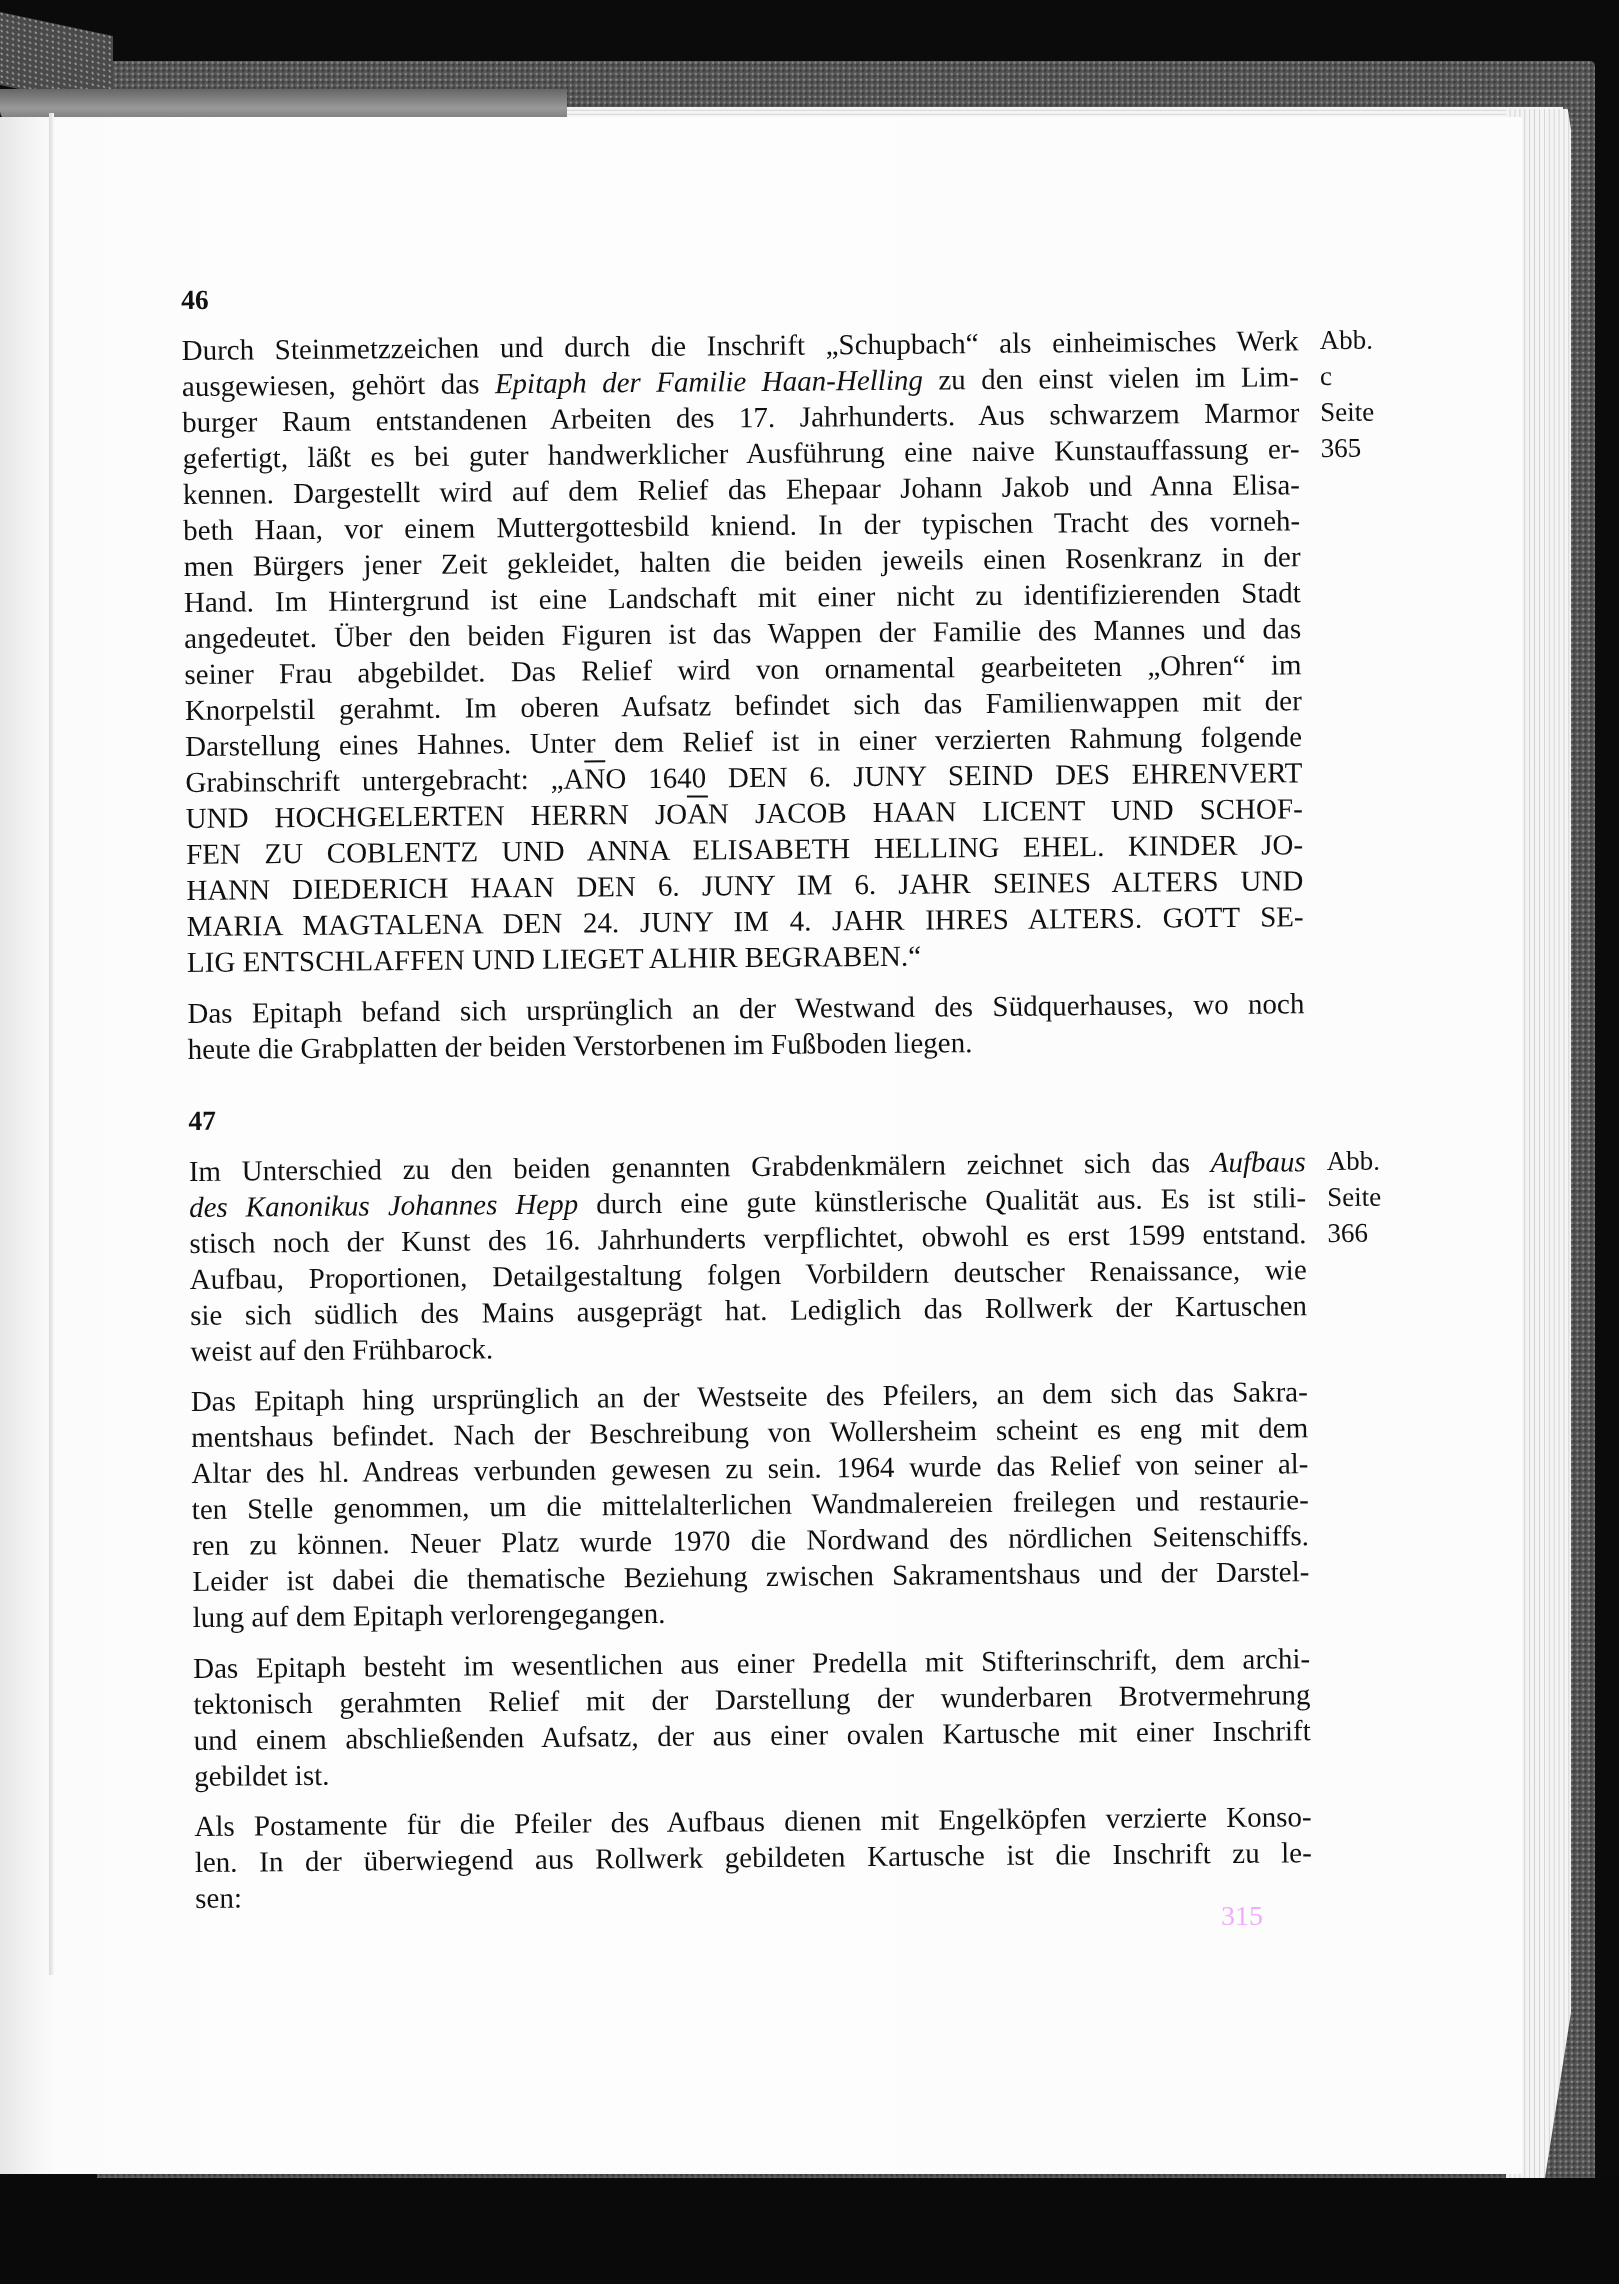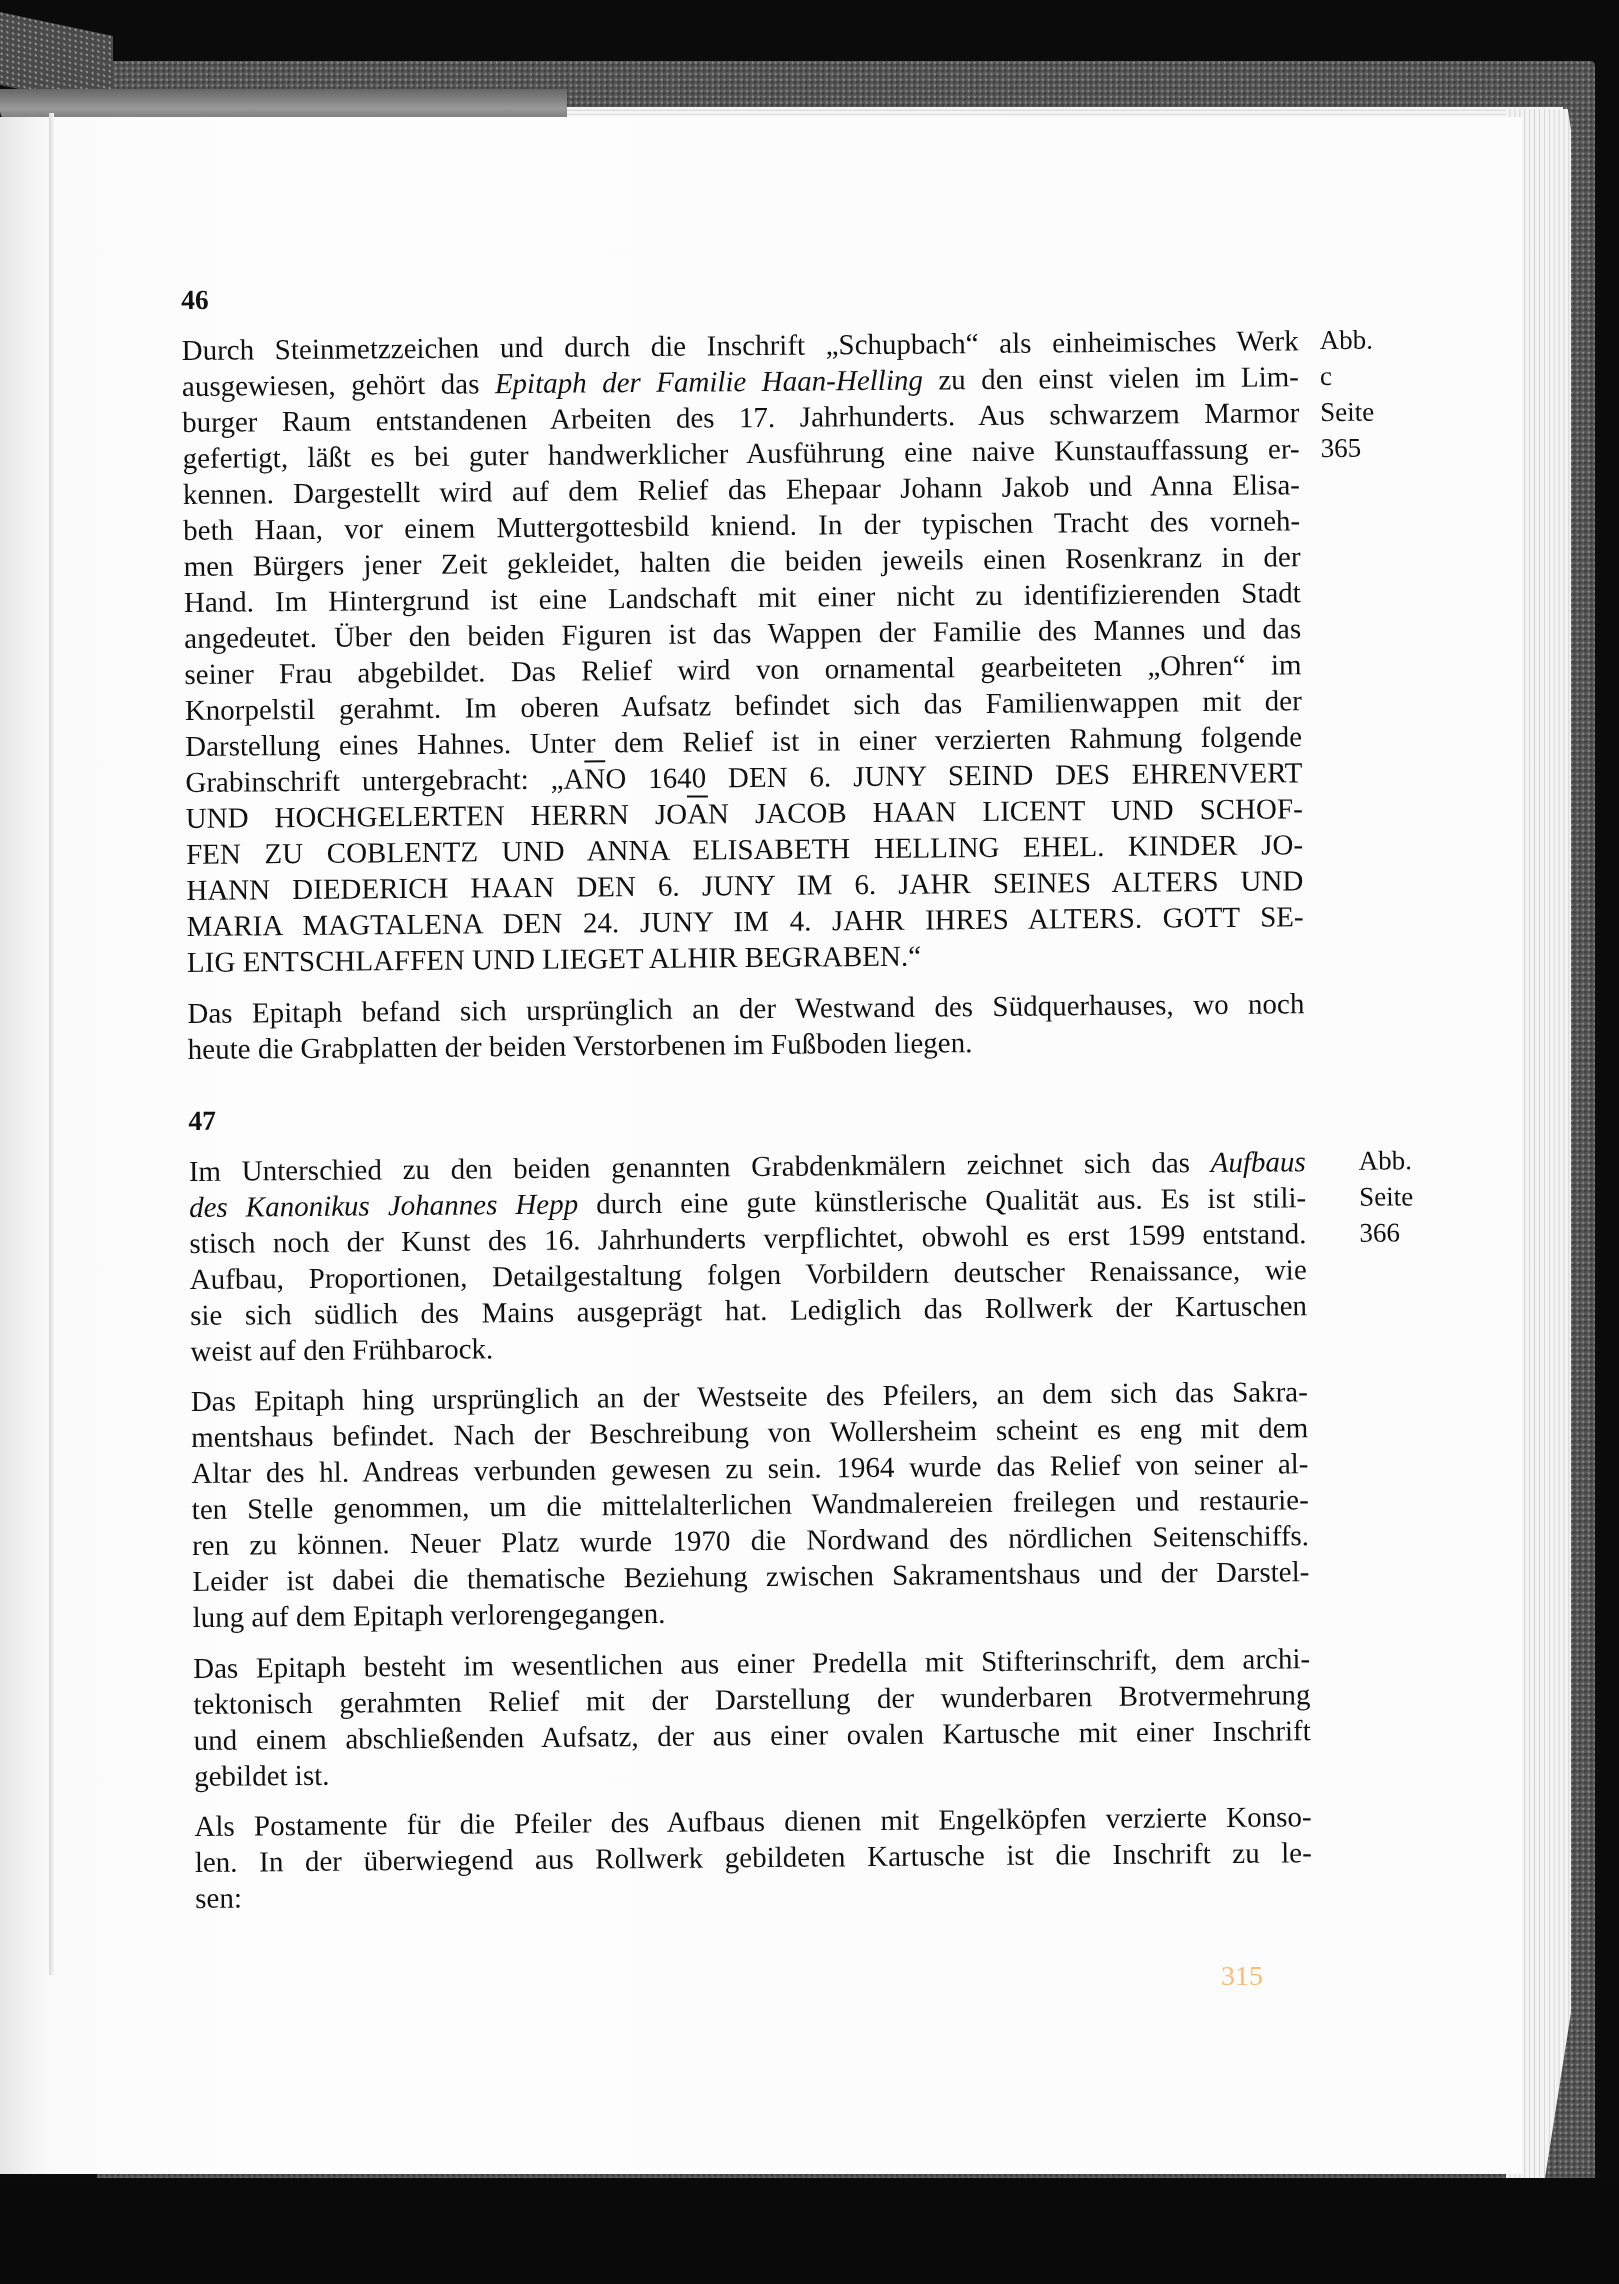--- a/index.html
+++ b/index.html
@@ -103,23 +103,23 @@
     position: absolute;
     left: 1138px;
     font-size: 27px;
     line-height: 36px;
     color: #111;
   }
   .margin-note span { display: block; font-family: Liberation Serif, serif; }
 
   .page-number {
     position: absolute;
-    left: 1221px; top: 1960px;
+    left: 1221px; top: 1900px;
     font-size: 28px;
-    color: #fdba74;
+    color: #f0abfc;
   }
 
   .bottom-shadow {
     position: absolute; left: 0; top: 2178px; width: 1619px; height: 106px;
     background: #0a0a0a;
   }
 </style>
 </head>
 <body>
 
@@ -160,21 +160,21 @@
           <span class="line"><span>MARIA MAGTALENA DEN 24. JUNY IM 4. JAHR IHRES ALTERS. GOTT SE-</span></span>
           <span class="line last"><span>LIG ENTSCHLAFFEN UND LIEGET ALHIR BEGRABEN.“</span></span>
         </div>
         <div class="para">
           <span class="line"><span>Das Epitaph befand sich ursprünglich an der Westwand des Südquerhauses, wo noch</span></span>
           <span class="line last"><span>heute die Grabplatten der beiden Verstorbenen im Fußboden liegen.</span></span>
         </div>
       </div>
       <div class="entry" style="margin-top: 29px;">
         <span class="entry-number">47</span>
-        <div class="margin-note" style="top: 57px; margin-left: 32px;">
+        <div class="margin-note" style="top: 57px;">
           <span>Abb.</span>
           <span>Seite 366</span>
         </div>
         <div class="para">
           <span class="line"><span>Im Unterschied zu den beiden genannten Grabdenkmälern zeichnet sich das </span><span class="ital">Aufbaus</span></span>
           <span class="line"><span class="ital">des Kanonikus Johannes Hepp</span><span> durch eine gute künstlerische Qualität aus. Es ist stili-</span></span>
           <span class="line"><span>stisch noch der Kunst des 16. Jahrhunderts verpflichtet, obwohl es erst 1599 entstand.</span></span>
           <span class="line"><span>Aufbau, Proportionen, Detailgestaltung folgen Vorbildern deutscher Renaissance, wie</span></span>
           <span class="line"><span>sie sich südlich des Mains ausgeprägt hat. Lediglich das Rollwerk der Kartuschen</span></span>
           <span class="line last"><span>weist auf den Frühbarock.</span></span>

